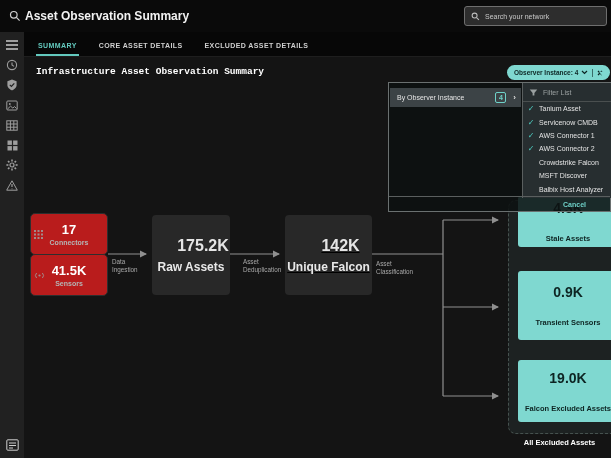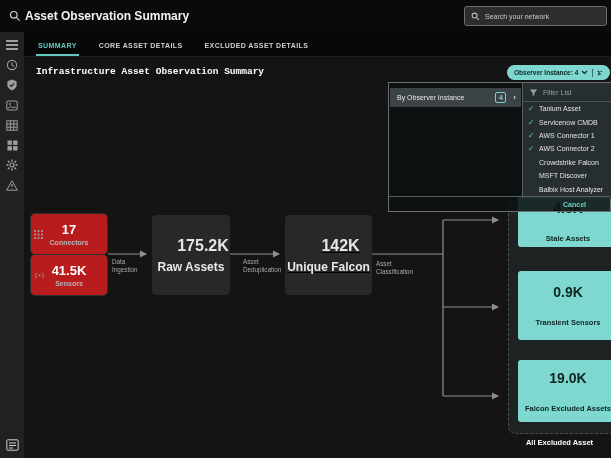--- a/index.html
+++ b/index.html
@@ -105,21 +105,21 @@
     <div class="lbl">Stale Assets</div>
   </div>
   <div class="teal-box" id="box-transient">
     <div class="val">0.9K</div>
     <div class="lbl">Transient Sensors</div>
   </div>
   <div class="teal-box" id="box-other">
     <div class="val">19.0K</div>
     <div class="lbl">Falcon Excluded Assets</div>
   </div>
-  <div class="group-label">All Excluded Asset</div>
+  <div class="group-label">All Excluded Assets</div>
 
   <div class="src-stack">
     <div class="src-box">
       <span class="src-icon">
         <svg width="9" height="9" viewBox="0 0 9 9" fill="#9e9e9e">
           <rect x="0" y="0" width="2" height="2"></rect>
             <rect x="3.5" y="0" width="2" height="2"></rect>
             <rect x="7" y="0" width="2" height="2"></rect>
           <rect x="0" y="3.5" width="2" height="2"></rect>
             <rect x="3.5" y="3.5" width="2" height="2"></rect>

